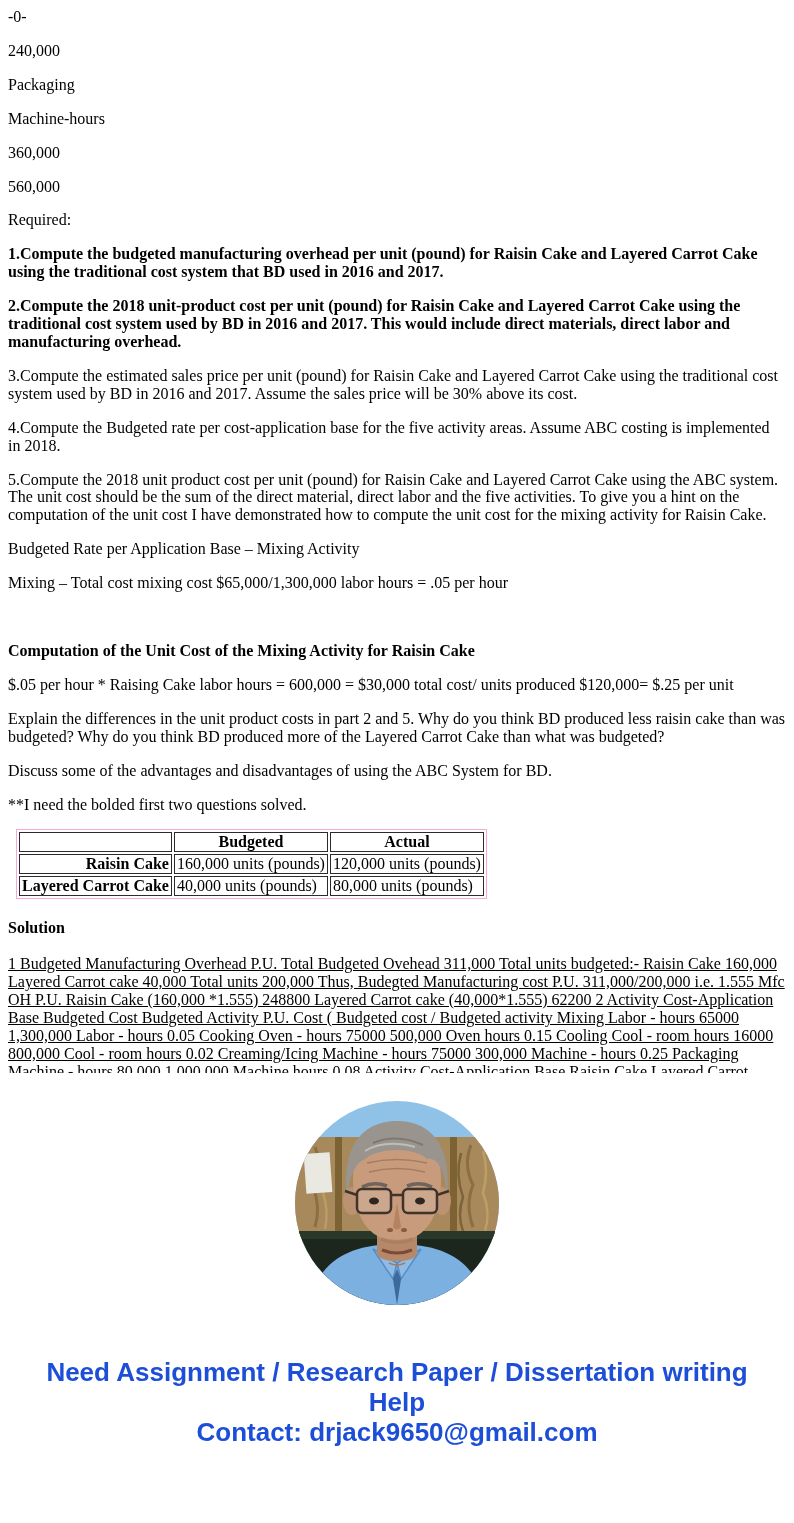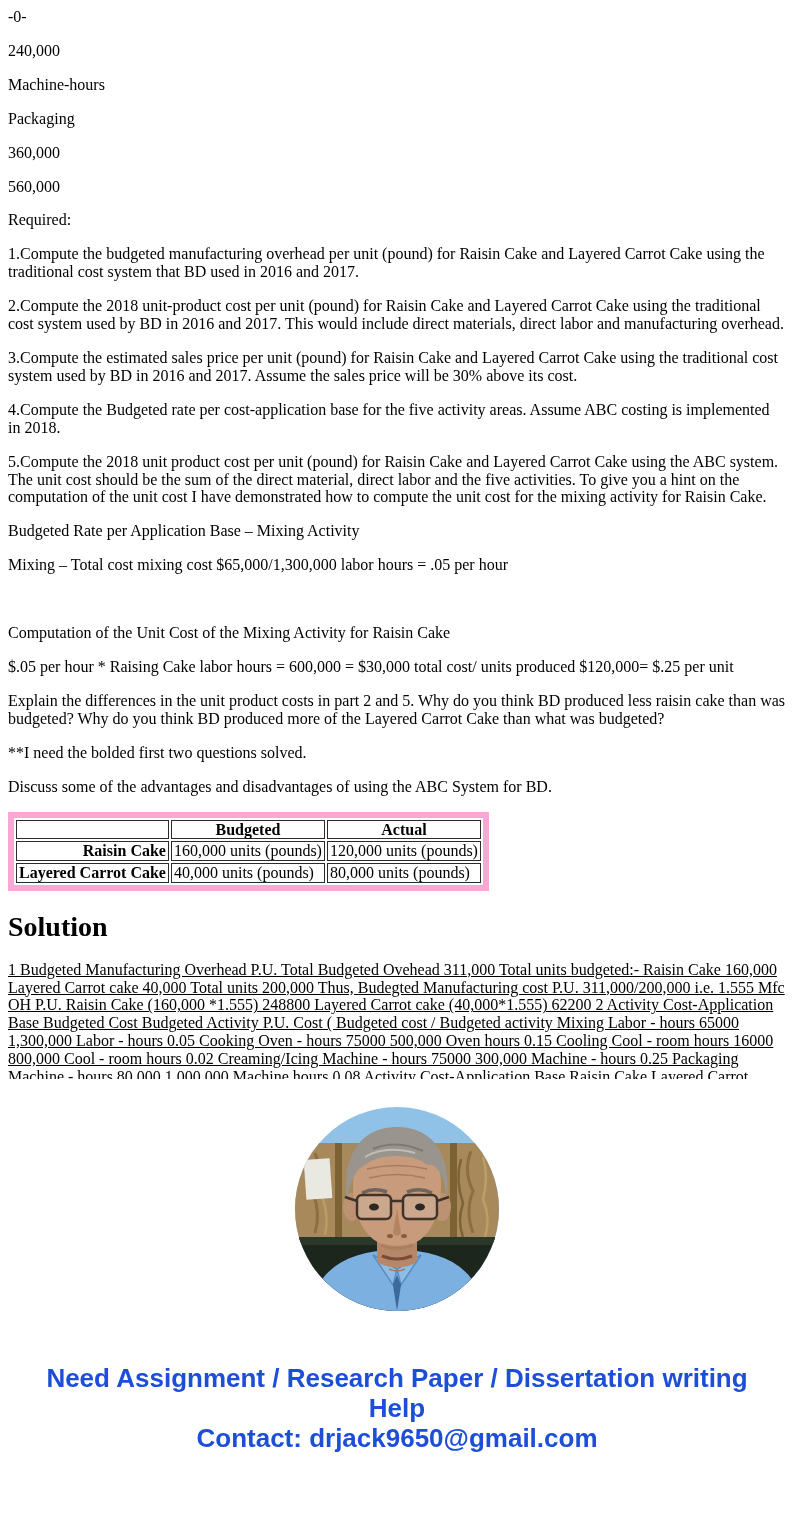--- a/index.html
+++ b/index.html
@@ -6,43 +6,43 @@
   body {
     margin: 8px;
     width: 778px;
     font-family: "Liberation Serif", serif;
     font-size: 16px;
     line-height: 1.12;
     color: #000000;
   }
   p { margin: 16px 0; }
   p.first { margin-top: 0; }
-  p.bold { font-weight: normal; }
+  p.bold { font-weight: bold; }
   p.blank { min-height: 18px; }
 
   table.units-table {
     border-collapse: separate;
     border-spacing: 2px;
-    border: 6px solid #f9a8d4;
-    margin: 16px 0;
+    border: 1px solid #f9a8d4;
+    margin: 16px 8px;
   }
   table.units-table th, table.units-table td {
     border: 1px solid #2b2b2b;
     padding: 0 2px;
     white-space: nowrap;
     font-size: 16px;
   }
   table.units-table th { font-weight: bold; text-align: center; }
   table.units-table td.row-label { font-weight: bold; text-align: right; }
   table.units-table col.c1 { width: 150px; }
   table.units-table col.c2 { width: 151px; }
   table.units-table col.c3 { width: 151px; }
 
   h3.solution-heading {
-    font-size: 28px;
+    font-size: 16px;
     font-weight: bold;
     margin: 20px 0 18px 0;
   }
   .solution-body {
     margin: 16px 0 0 0;
     height: 118px;
     overflow: hidden;
     text-decoration: underline;
   }
 
@@ -67,42 +67,42 @@
     color: #1d4ed8;
   }
 </style>
 </head>
 <body>
 
 <div>
 
   <p class="first">-0-</p>
   <p>240,000</p>
+  <p>Packaging</p>
   <p>Machine-hours</p>
-  <p>Packaging</p>
   <p>360,000</p>
   <p>560,000</p>
   <p>Required:</p>
 
   <p class="bold">1.Compute the budgeted manufacturing overhead per unit (pound) for Raisin Cake and Layered Carrot Cake using the traditional cost system that BD used in 2016 and 2017.</p>
   <p class="bold">2.Compute the 2018 unit-product cost per unit (pound) for Raisin Cake and Layered Carrot Cake using the traditional cost system used by BD in 2016 and 2017. This would include direct materials, direct labor and manufacturing overhead.</p>
 
   <p>3.Compute the estimated sales price per unit (pound) for Raisin Cake and Layered Carrot Cake using the traditional cost system used by BD in 2016 and 2017. Assume the sales price will be 30% above its cost.</p>
   <p>4.Compute the Budgeted rate per cost-application base for the five activity areas. Assume ABC costing is implemented in 2018.</p>
   <p>5.Compute the 2018 unit product cost per unit (pound) for Raisin Cake and Layered Carrot Cake using the ABC system. The unit cost should be the sum of the direct material, direct labor and the five activities. To give you a hint on the computation of the unit cost I have demonstrated how to compute the unit cost for the mixing activity for Raisin Cake.</p>
 
   <p>Budgeted Rate per Application Base – Mixing Activity</p>
   <p>Mixing – Total cost mixing cost $65,000/1,300,000 labor hours = .05 per hour</p>
   <p class="blank">&nbsp;</p>
   <p class="bold">Computation of the Unit Cost of the Mixing Activity for Raisin Cake</p>
   <p>$.05 per hour * Raising Cake labor hours = 600,000 = $30,000 total cost/ units produced $120,000= $.25 per unit</p>
 
   <p>Explain the differences in the unit product costs in part 2 and 5. Why do you think BD produced less raisin cake than was budgeted? Why do you think BD produced more of the Layered Carrot Cake than what was budgeted?</p>
+  <p>Discuss some of the advantages and disadvantages of using the ABC System for BD.</p>
   <p>**I need the bolded first two questions solved.</p>
-  <p>Discuss some of the advantages and disadvantages of using the ABC System for BD.</p>
 
   <table class="units-table">
     <colgroup>
         <col class="c1">
         <col class="c2">
         <col class="c3">
       </colgroup>
     <tbody>
         <tr>
       <th></th>

